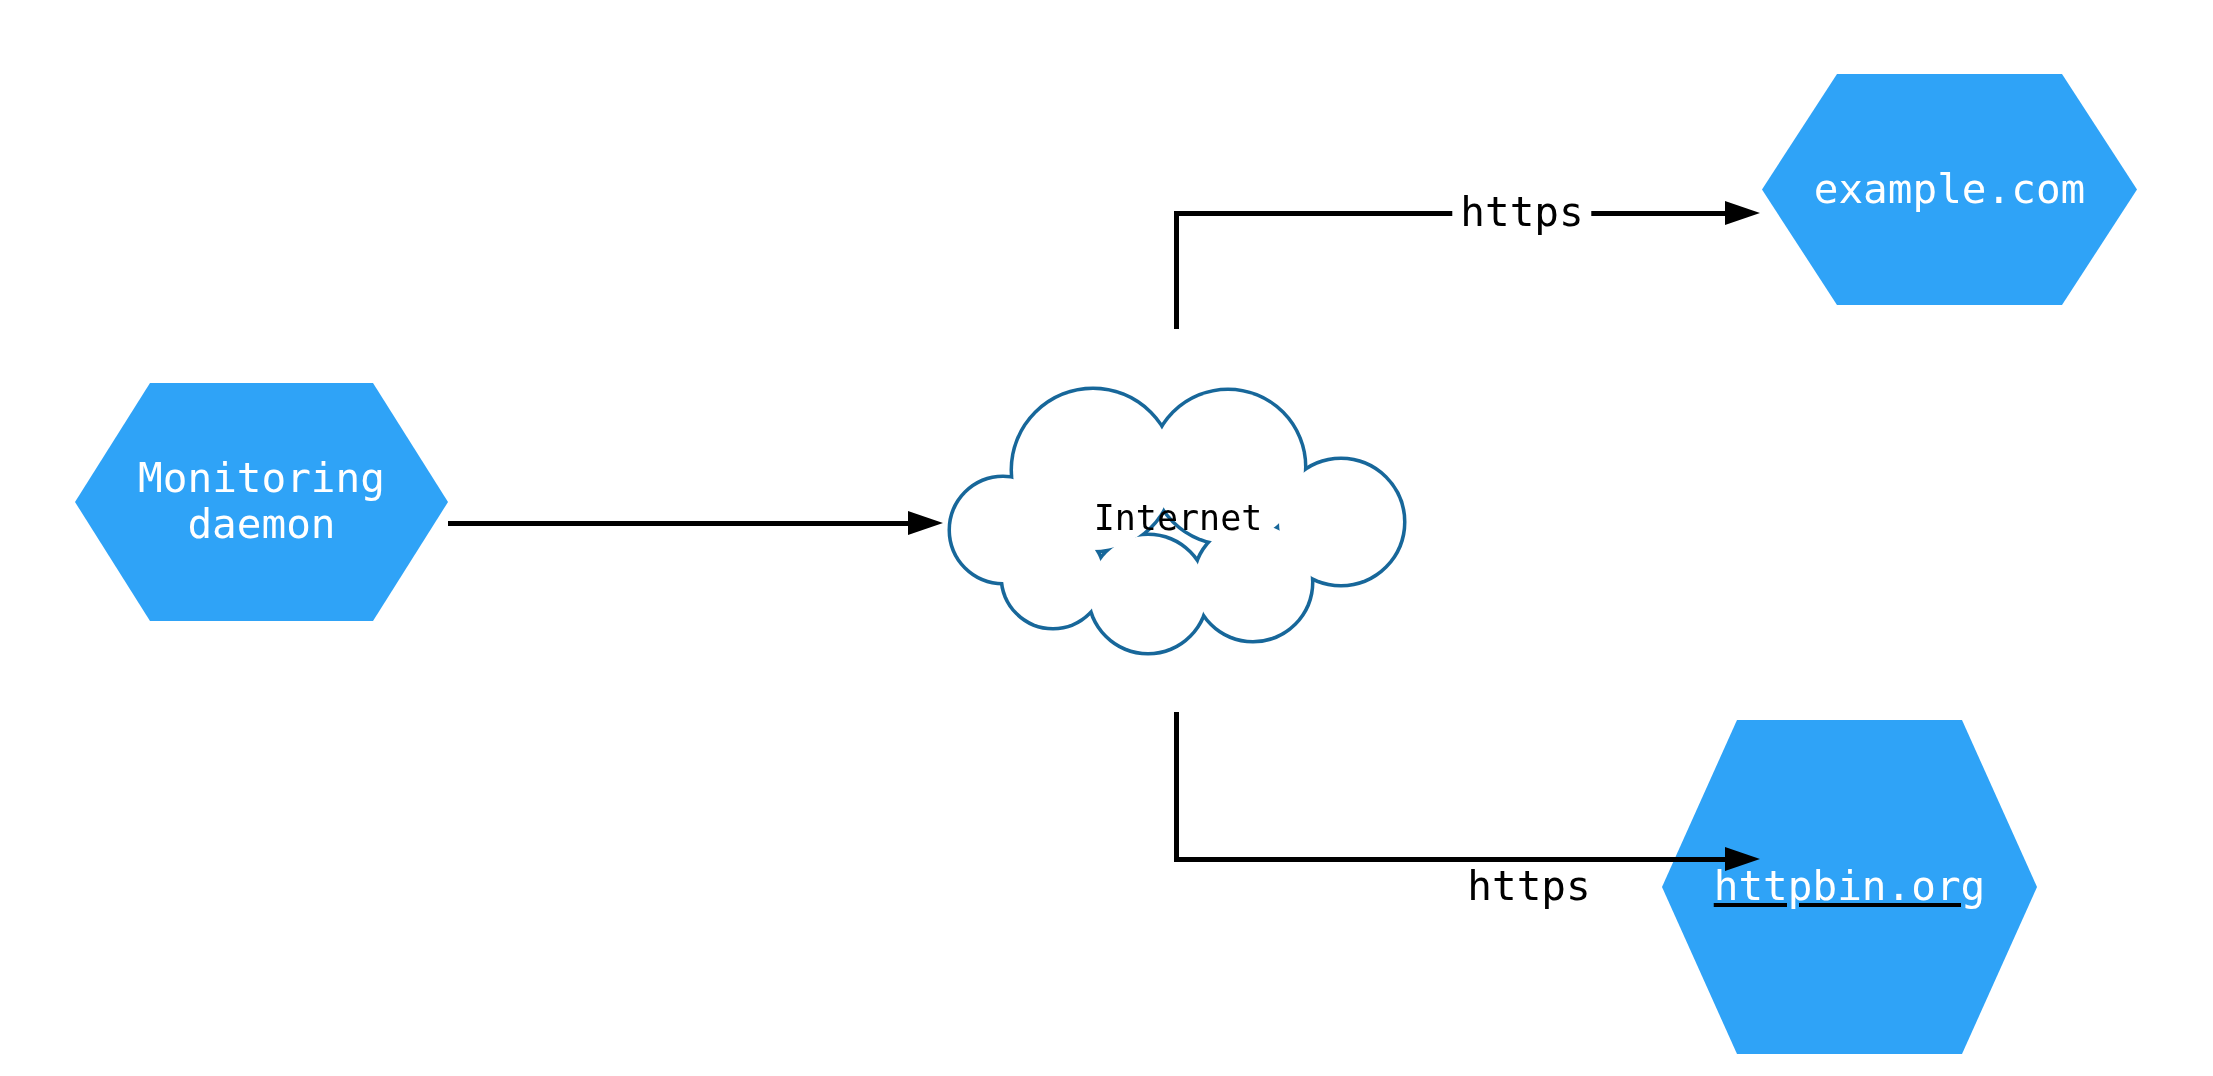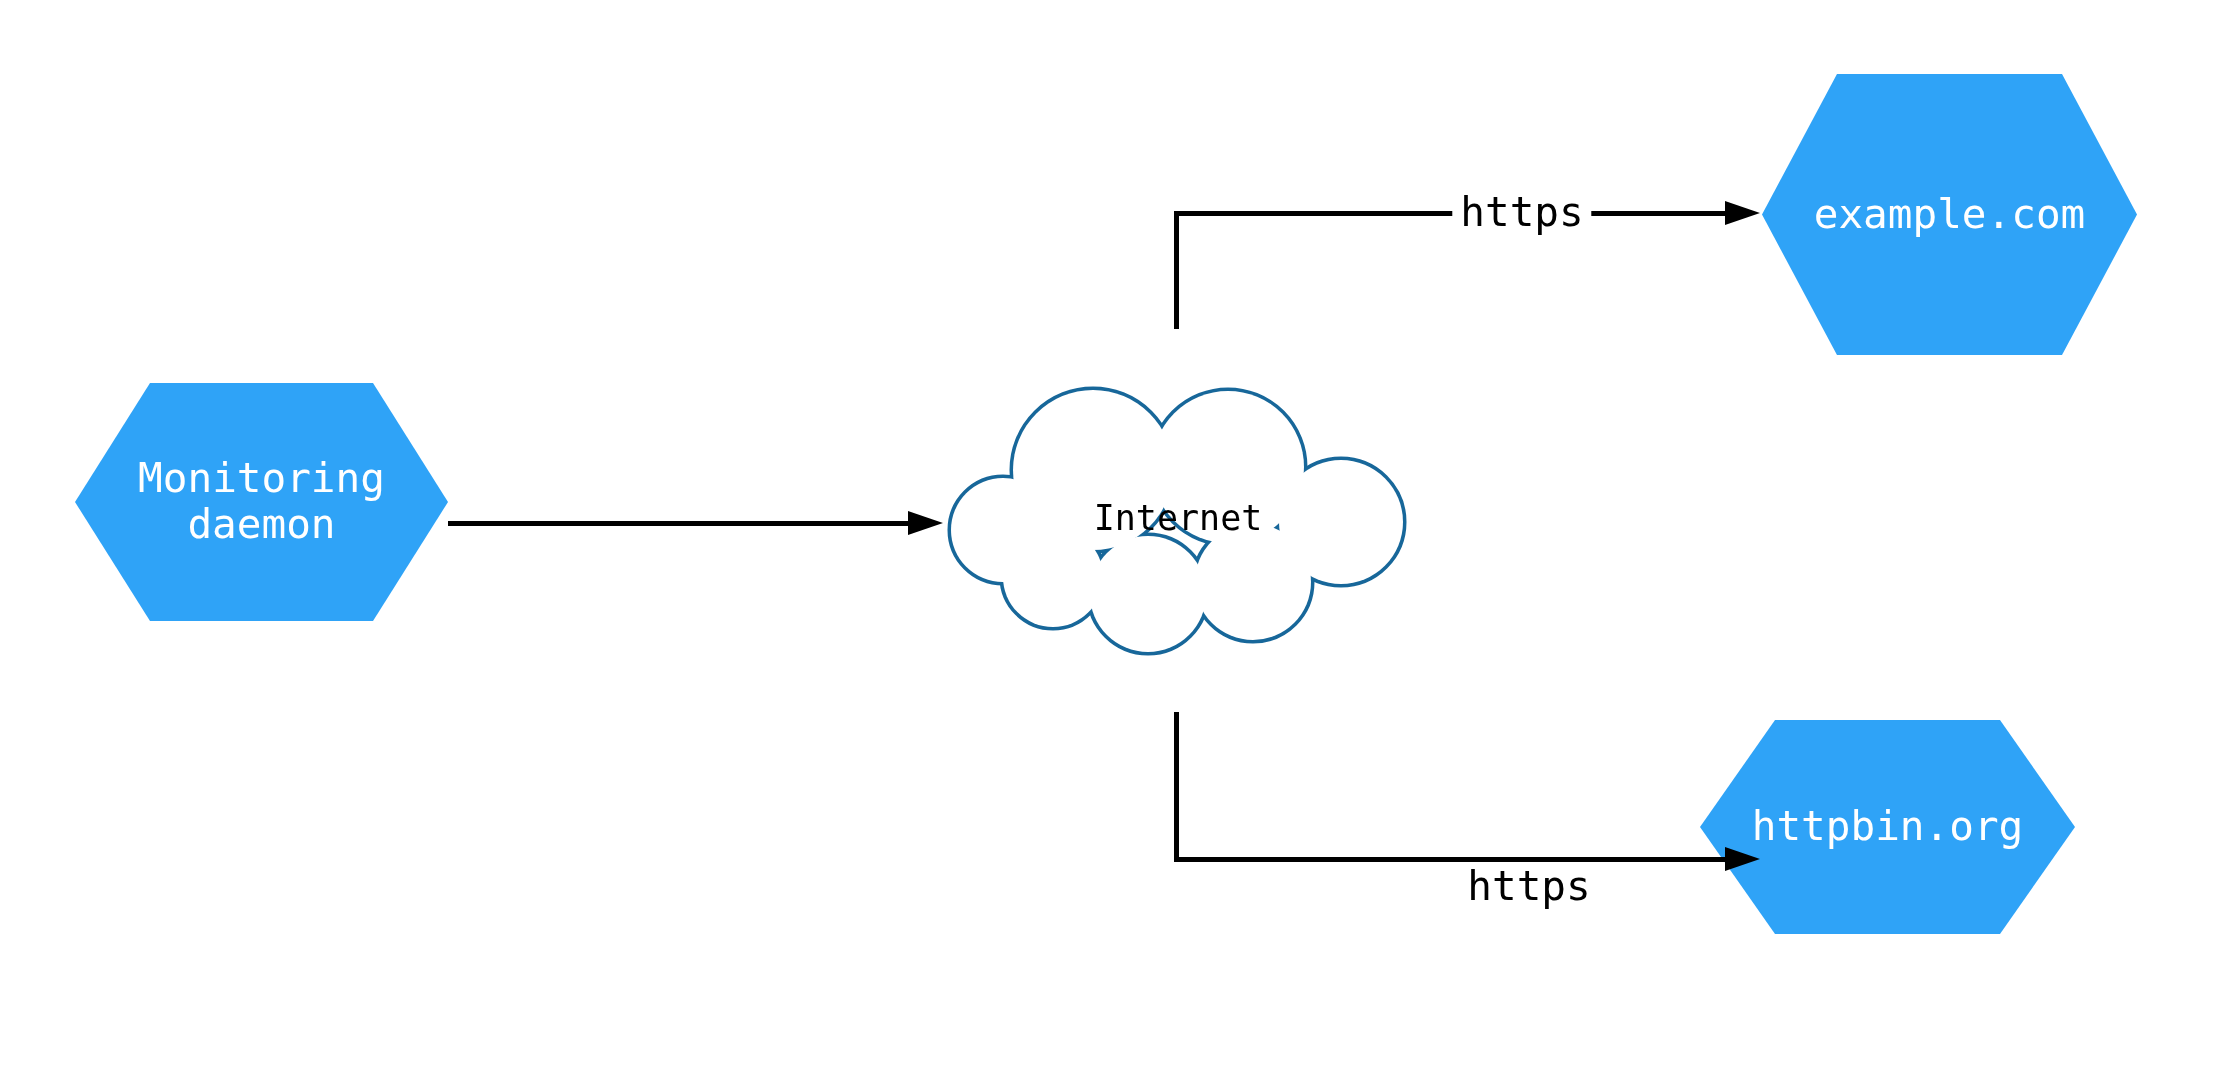--- a/index.html
+++ b/index.html
@@ -25,22 +25,22 @@
     background:var(--node-fill);
     display:flex;align-items:center;justify-content:center;
     clip-path:polygon(75px 0,calc(100% - 75px) 0,100% 50%,calc(100% - 75px) 100%,75px 100%,0 50%);
   }
   .hex .hex-label{
     color:var(--node-text);
     font-size:41px;line-height:1.12;
     text-align:center;white-space:pre-line;
   }
   .hex-monitoring{left:75px;top:383px;width:373px;height:238px;}
-  .hex-example  {left:1762px;top:74px;width:375px;height:281px;}
-  .hex-httpbin  {left:1700px;top:720px;width:375px;height:214px;}
+  .hex-example  {left:1762px;top:74px;width:375px;height:231px;}
+  .hex-httpbin  {left:1662px;top:720px;width:375px;height:334px;text-decoration:underline;}
   
   .cloud-node{position:absolute;left:943px;top:382px;width:470px;height:276px;}
   .cloud-node svg{position:absolute;left:0;top:0;width:100%;height:100%;}
   .cloud-label{
     position:absolute;left:0;right:0;top:50%;
     transform:translateY(-54%);
     text-align:center;color:var(--edge-color);
     font-size:35px;
   }
   

